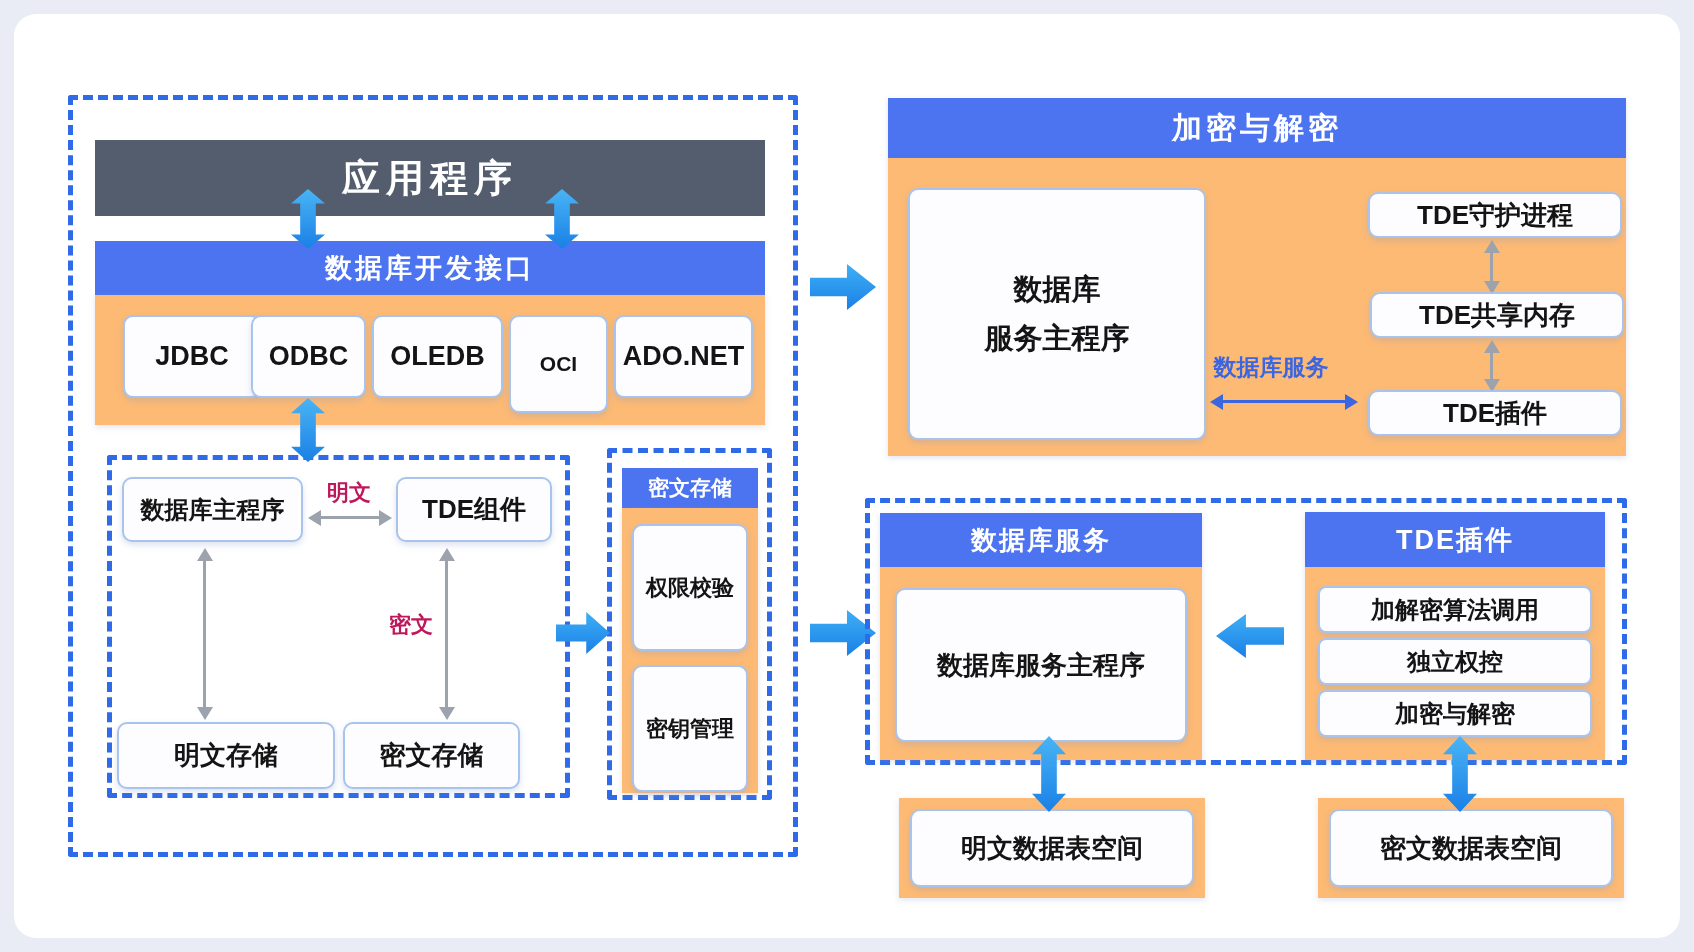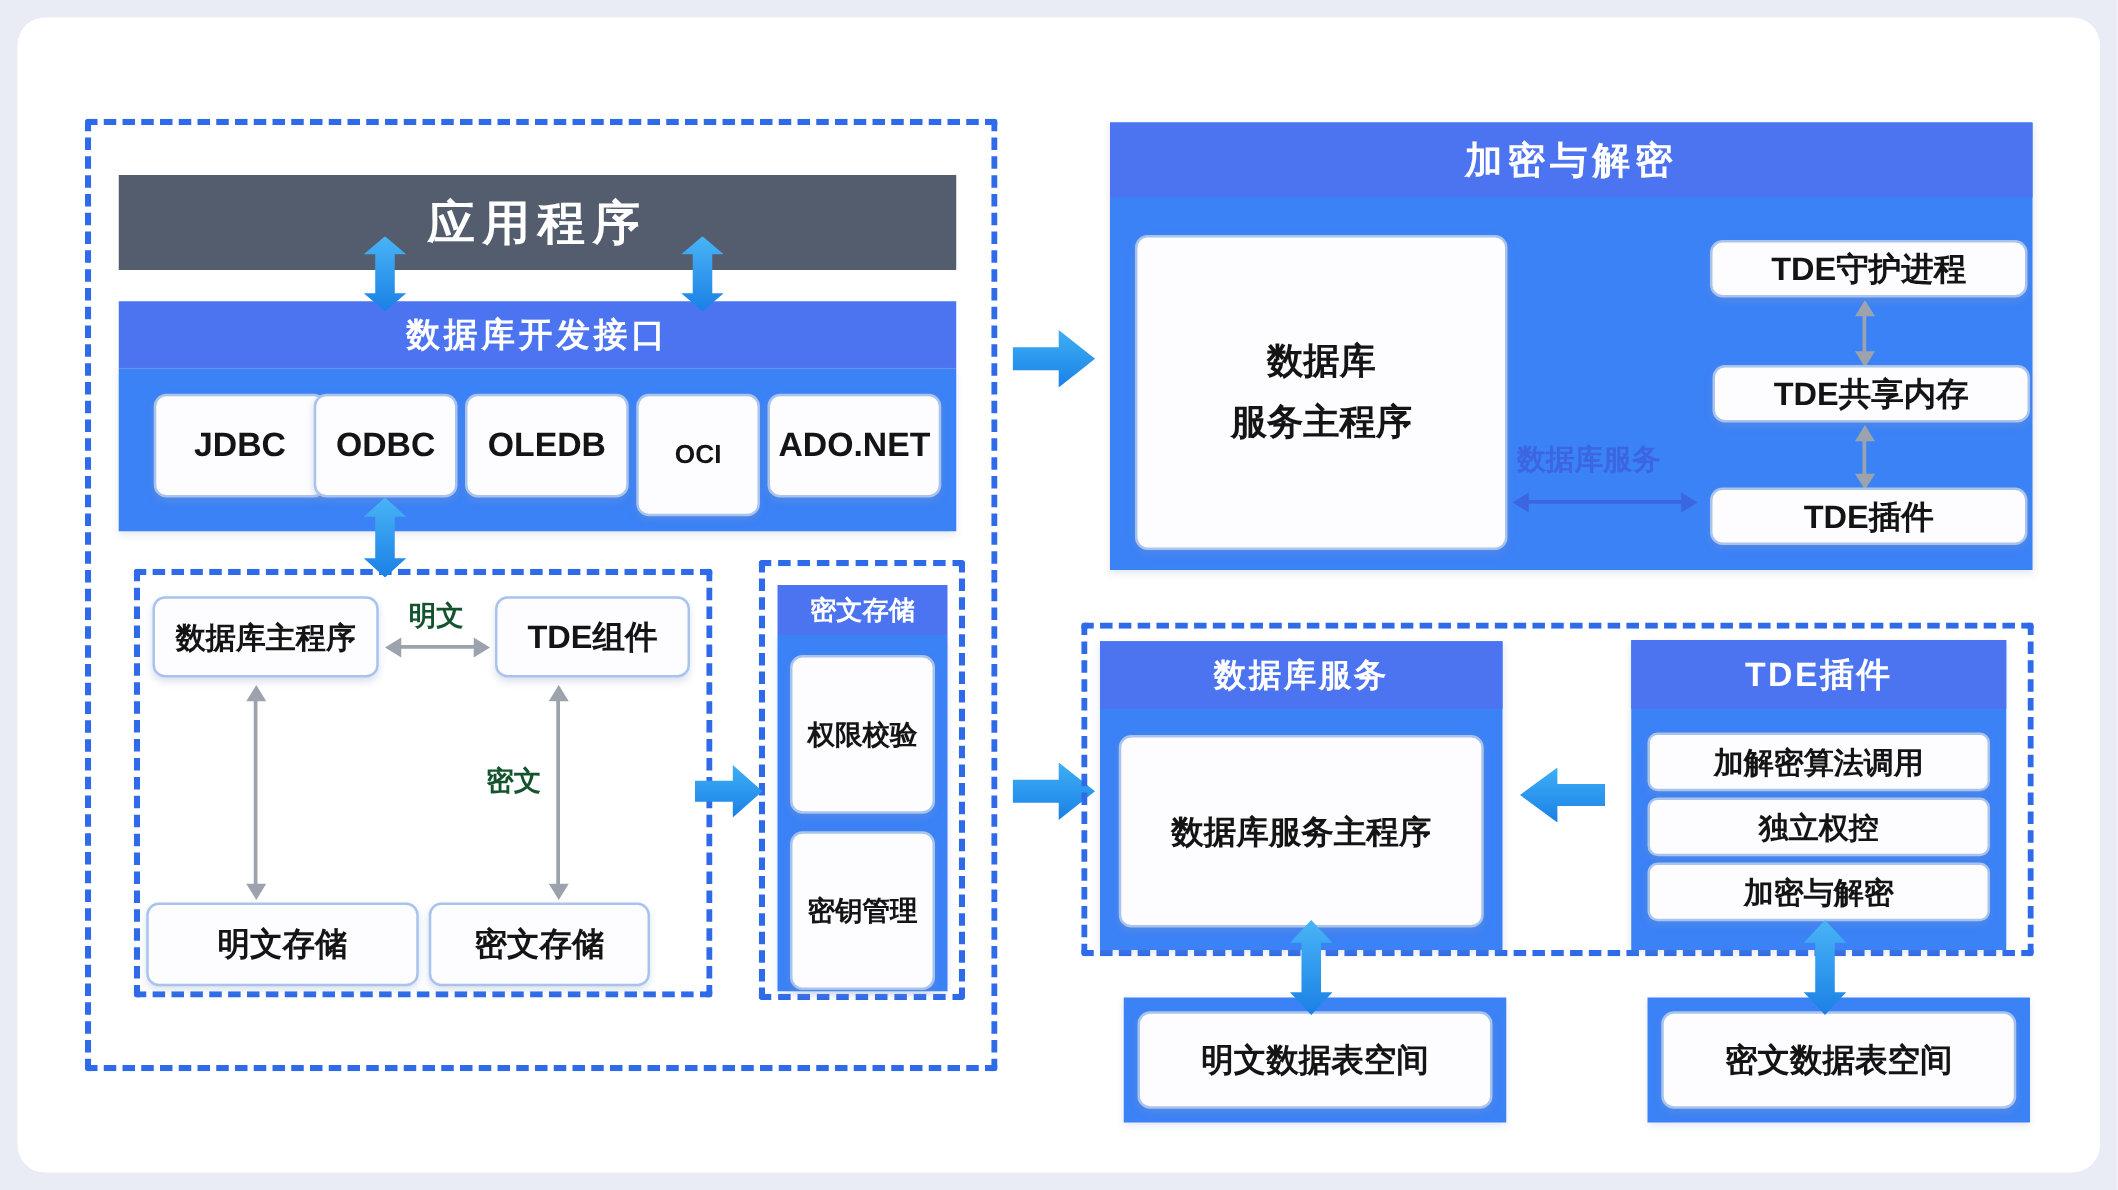--- a/index.html
+++ b/index.html
@@ -5,28 +5,28 @@
   * { box-sizing: border-box; margin: 0; padding: 0; }
   body {
     font-family: "Liberation Sans", "DejaVu Sans", sans-serif;
     background: #E9ECF4;
   }
   .stage { position: relative; width: 1694px; height: 952px; background: #E9ECF4; overflow: hidden; }
   .card  { position: absolute; left: 14px; top: 14px; width: 1666px; height: 924px;
            background: #ffffff; border-radius: 22px; }
   .abs   { position: absolute; }
   .dashed { border: 5px dashed #2F6BE8; border-radius: 3px; }
-  .panel  { background: #3b82f6; box-shadow: 0 2px 6px rgba(130,150,200,.25); }
+  .panel  { background: #fdba74; box-shadow: 0 2px 6px rgba(130,150,200,.25); }
   .hdr    { display: flex; align-items: center; justify-content: center;
             background: #4D74F0; color: #ffffff; font-weight: 700; }
   .wbox   { background: #FDFDFF; border: 2px solid #A9C4EC; border-radius: 10px;
             display: flex; align-items: center; justify-content: center;
             font-weight: 700; color: #141414;
             box-shadow: 0 3px 6px rgba(130,150,200,.28); }
-  .lbl    { font-weight: 700; color: #14532d; text-align: center; }
+  .lbl    { font-weight: 700; color: #be185d; text-align: center; }
 
   
   .barrow { background: linear-gradient(180deg, #49B4F5 0%, #1A80E6 100%); }
   .barrow-h { background: linear-gradient(180deg, #3FAFF5 0%, #1A80E6 100%); }
   .bv { clip-path: polygon(50% 0,100% 24%,73% 24%,73% 76%,100% 76%,50% 100%,0 76%,27% 76%,27% 24%,0 24%); }
   .br { clip-path: polygon(0 30%,56% 30%,56% 0,100% 50%,56% 100%,56% 70%,0 70%); }
   .bl { clip-path: polygon(100% 30%,44% 30%,44% 0,0 50%,44% 100%,44% 70%,100% 70%); }
 
   
   .gvarrow { width: 3px; background: #9CA3AC; }

